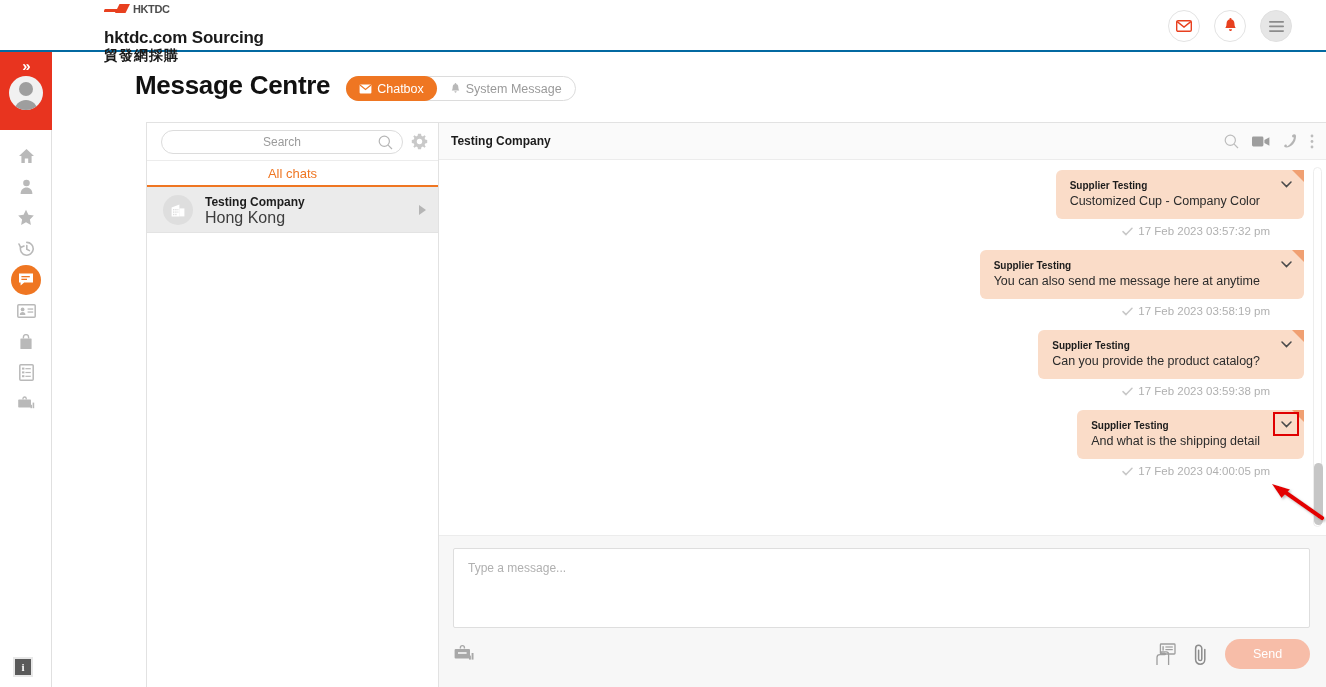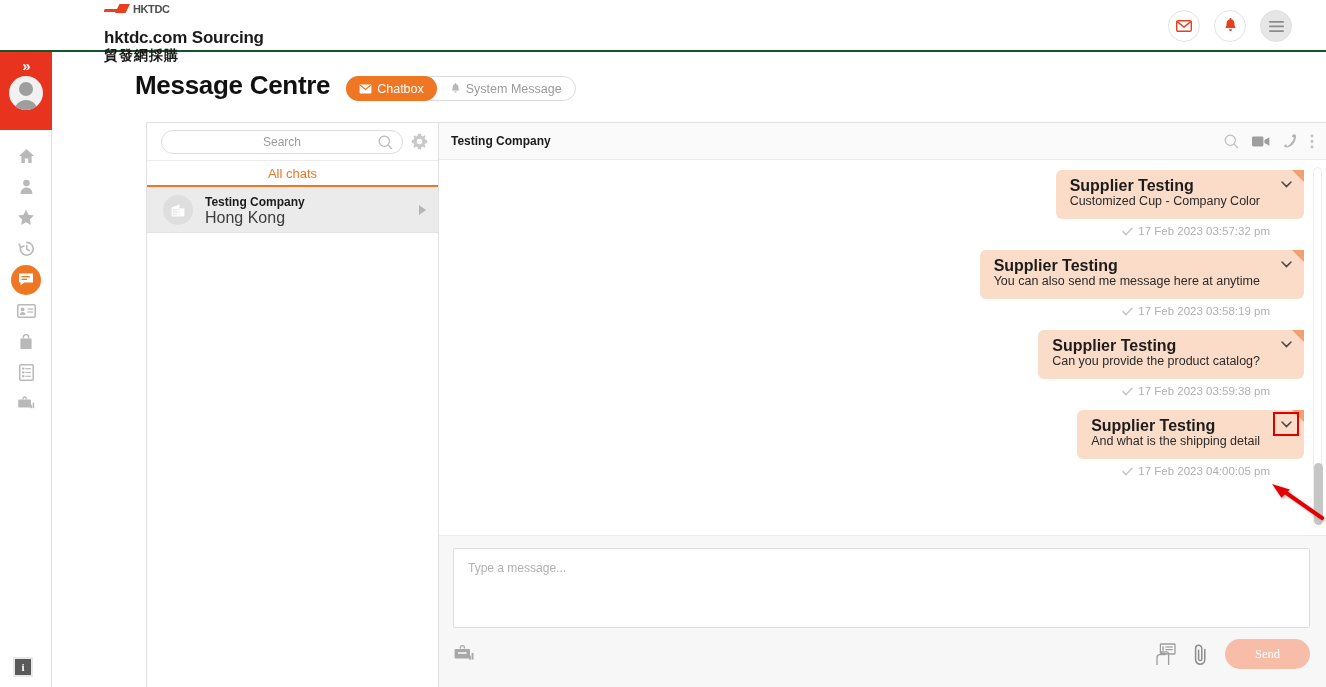--- a/index.html
+++ b/index.html
@@ -9,21 +9,21 @@
     overflow: hidden;
     background: #ffffff;
     font-family: "Liberation Sans", sans-serif;
     -webkit-font-smoothing: antialiased;
   }
   .page { position: relative; width: 1326px; height: 687px; background: #fff; }
 
   
   .topbar {
     position: absolute; left: 0; top: 0; width: 1326px; height: 52px;
-    background: #ffffff; border-bottom: 2px solid #14532d;
+    background: #ffffff; border-bottom: 2px solid #0369a1;
   }
   .brand { position: absolute; left: 104px; top: 3px; }
   .brand-logo { display: flex; align-items: center; gap: 3px; height: 12px; }
   .logo-mark { width: 26px; height: 10px; position: relative; overflow: hidden; }
   .logo-mark i {
     position: absolute; display: block; background: #e8401f;
   }
   .logo-mark i.b1 { left: 0; top: 5px; width: 14px; height: 3px; transform: skewX(-30deg); }
   .logo-mark i.b2 { left: 11px; top: 0px; width: 15px; height: 9px; clip-path: polygon(30% 0, 100% 0, 70% 100%, 0 100%); }
   .logo-text { font-size: 11px; font-weight: bold; color: #4d4d4d; letter-spacing: -0.4px; }
@@ -156,21 +156,21 @@
   }
   .bubble .fold {
     position: absolute; right: -0px; top: -0px; width: 12px; height: 12px;
     background: #f0a072; clip-path: polygon(0 0, 100% 0, 100% 100%);
   }
   .bubble .chev {
     position: absolute; right: 10px; top: 7px; cursor: pointer;
     width: 16px; height: 14px; display: flex; align-items: center; justify-content: center;
   }
   .bubble.highlight .chev { outline: 2px solid #e00000; outline-offset: 3px; }
-  .b-sender { font-size: 16px; font-weight: bold; color: #1c1c1c; line-height: 15px; }
+  .b-sender { font-size: 10px; font-weight: bold; color: #1c1c1c; line-height: 15px; }
   .b-text { font-size: 12.5px; color: #2b2b2b; line-height: 17px; white-space: nowrap; }
   .stamp {
     display: flex; align-items: center; gap: 5px; margin-top: 6px;
     font-size: 11.5px; color: #b0b0b0; padding-right: 34px;
   }
 
   .scrollbar {
     position: absolute; right: 6px; top: 44px; width: 9px; height: 360px;
     border-radius: 5px; background: #fff; border: 1px solid #ededed;
   }
@@ -194,21 +194,21 @@
   }
   .composebox textarea::placeholder { color: #b0b0b0; }
   .composebar { display: flex; align-items: center; margin-top: 11px; }
   .composebar .left { display: flex; align-items: center; }
   .composebar .right { margin-left: auto; display: flex; align-items: center; gap: 16px; }
   .cicon { cursor: pointer; display: flex; }
   .sendbtn {
     width: 85px; height: 30px; border-radius: 15px; background: #f7bda8;
     color: #fff; font-size: 12.5px; display: flex; align-items: center;
     justify-content: center; border: none; cursor: pointer;
-    font-family: Liberation Serif, serif;
+    font-family: Liberation Sans, sans-serif;
   }
 
   .arrow-annot { position: absolute; left: 1262px; top: 470px; pointer-events: none; }
 </style>
 </head>
 <body>
 
 <div class="page">
 
   <div class="topbar">

